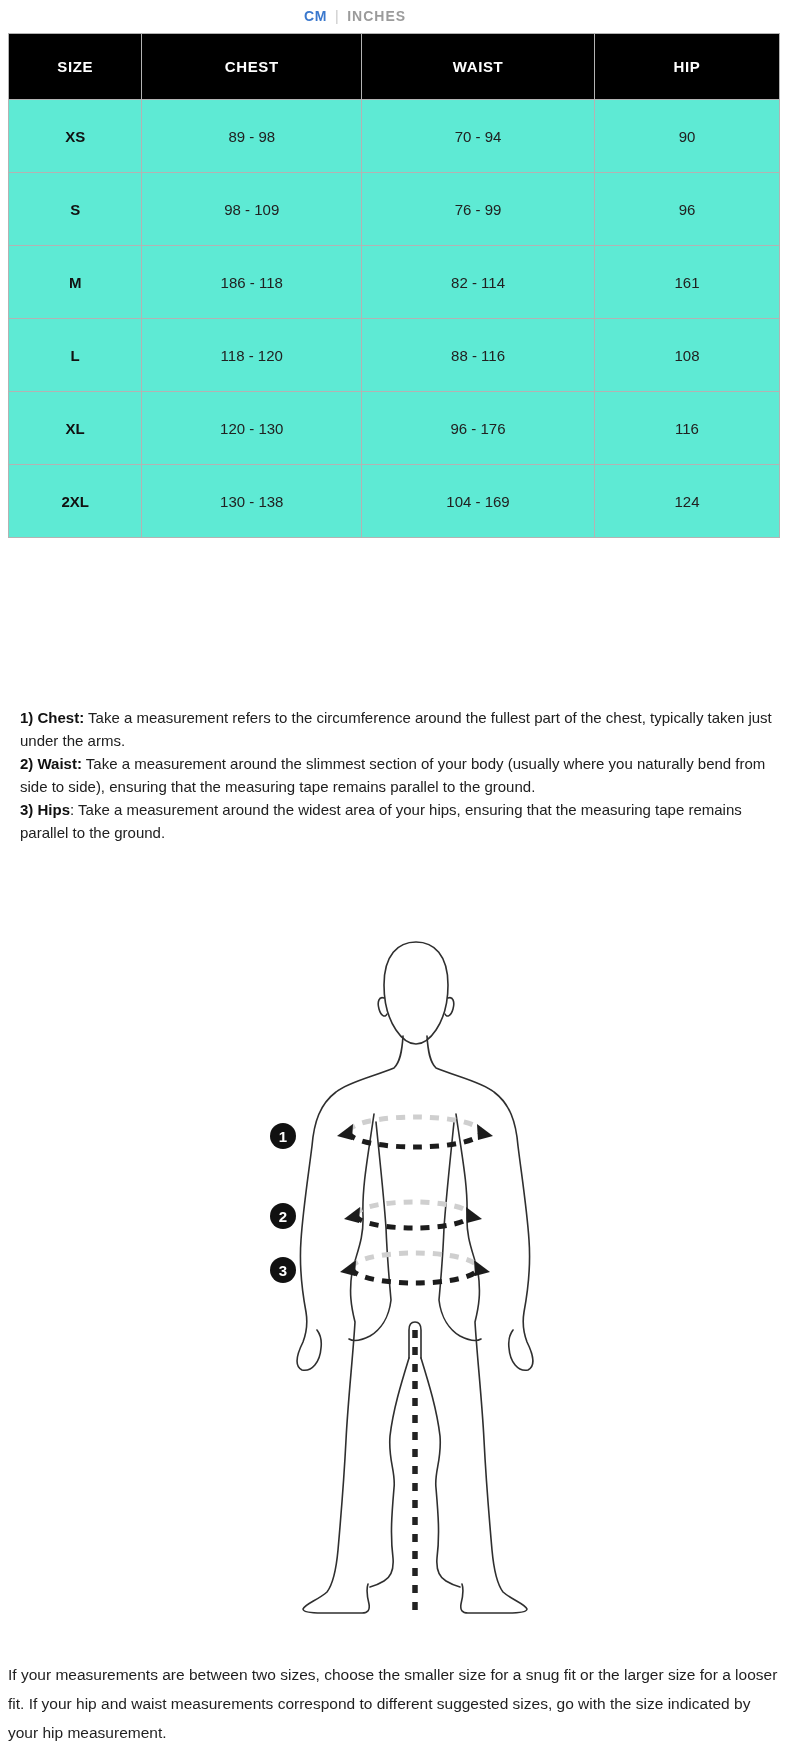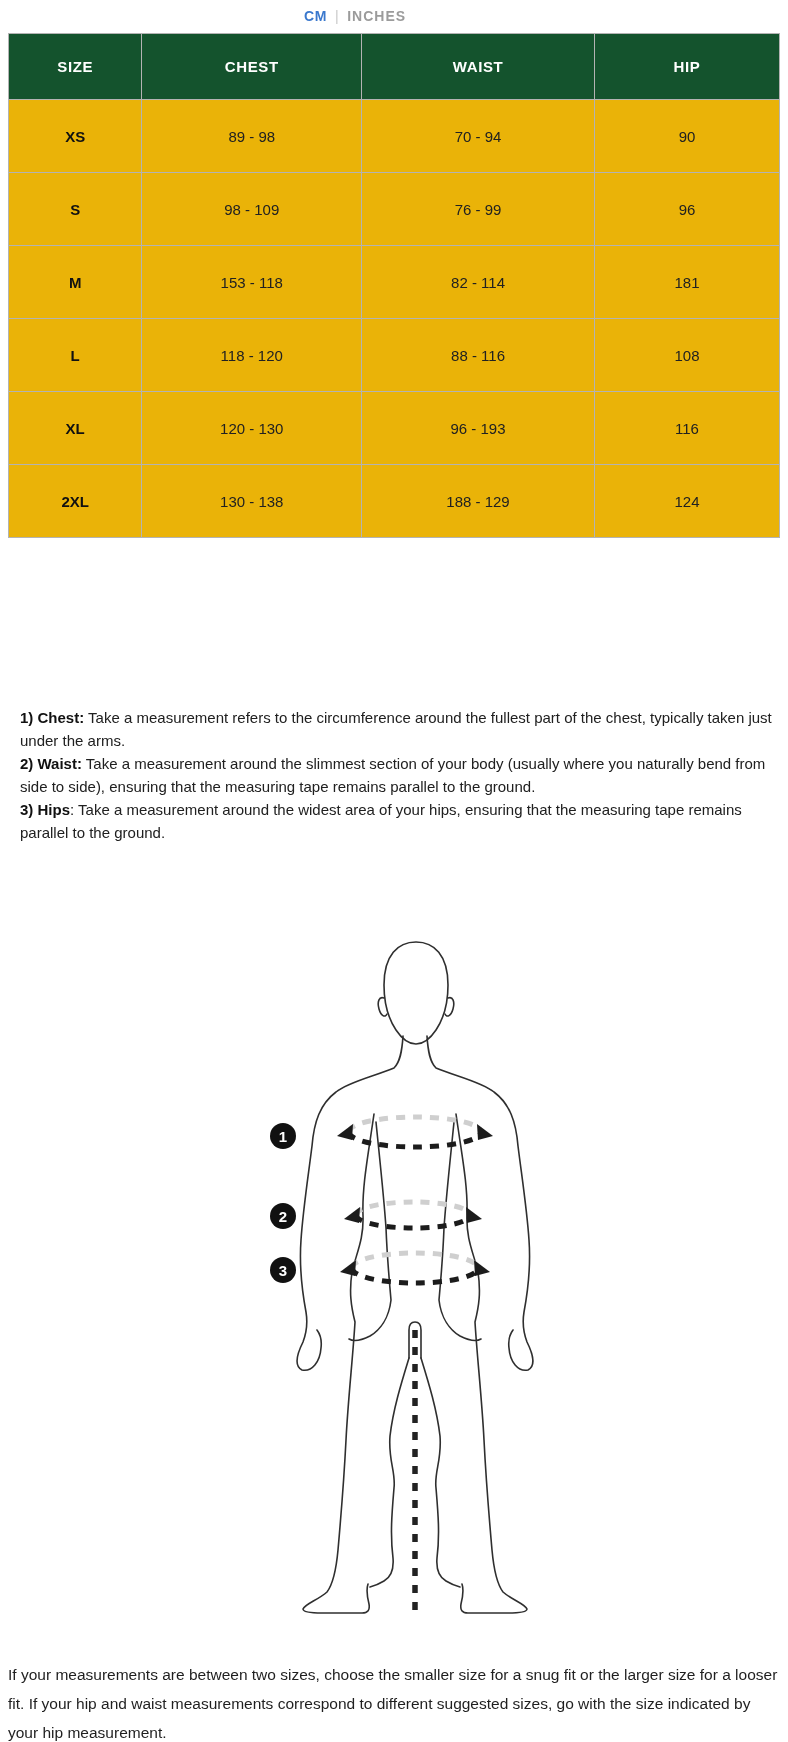--- a/index.html
+++ b/index.html
@@ -28,25 +28,25 @@
     position:absolute; top:33px; left:8px;
     width:772px; border-collapse:collapse;
     table-layout:fixed;
   }
   table.size-table th, table.size-table td {
     border:1px solid #b3b3b3;
     text-align:center; vertical-align:middle;
     font-size:15px;
   }
   table.size-table th {
-    background:#14532d; color:#ffffff;
+    background:#000000; color:#ffffff;
     height:66px; font-weight:700; letter-spacing:.6px;
     border-color:#b3b3b3;
   }
-  table.size-table td { height:73px; color:#212121; background:#eab308; }
+  table.size-table td { height:73px; color:#212121; background:#5eead4; }
   table.size-table td.size-col { font-weight:700; color:#111; }
   .col-size { width:17.3%; } .col-chest { width:28.5%; }
   .col-waist { width:30.2%; } .col-hip { width:24%; }
 
   
   .instructions {
     position:absolute; top:706px; left:20px; width:772px;
     font-size:15px; line-height:23px; color:#202020;
   }
   .instructions p strong { color:#111; }
@@ -99,40 +99,40 @@
       <td>90</td>
     </tr>
     <tr>
       <td class="size-col">S</td>
       <td>98 - 109</td>
       <td>76 - 99</td>
       <td>96</td>
     </tr>
     <tr>
       <td class="size-col">M</td>
-      <td>153 - 118</td>
+      <td>186 - 118</td>
       <td>82 - 114</td>
-      <td>181</td>
+      <td>161</td>
     </tr>
     <tr>
       <td class="size-col">L</td>
       <td>118 - 120</td>
       <td>88 - 116</td>
       <td>108</td>
     </tr>
     <tr>
       <td class="size-col">XL</td>
       <td>120 - 130</td>
-      <td>96 - 193</td>
+      <td>96 - 176</td>
       <td>116</td>
     </tr>
     <tr>
       <td class="size-col">2XL</td>
       <td>130 - 138</td>
-      <td>188 - 129</td>
+      <td>104 - 169</td>
       <td>124</td>
     </tr>
   </tbody>
 </table>
 
 <div class="instructions">
   <p><strong>1) Chest:</strong><span> Take a measurement refers to the circumference around the fullest part of the chest, typically taken just under the arms.</span></p>
   <p><strong>2) Waist:</strong><span> Take a measurement around the slimmest section of your body (usually where you naturally bend from side to side), ensuring that the measuring tape remains parallel to the ground.</span></p>
   <p><strong>3) Hips</strong><span>: Take a measurement around the widest area of your hips, ensuring that the measuring tape remains parallel to the ground.</span></p>
 </div>

